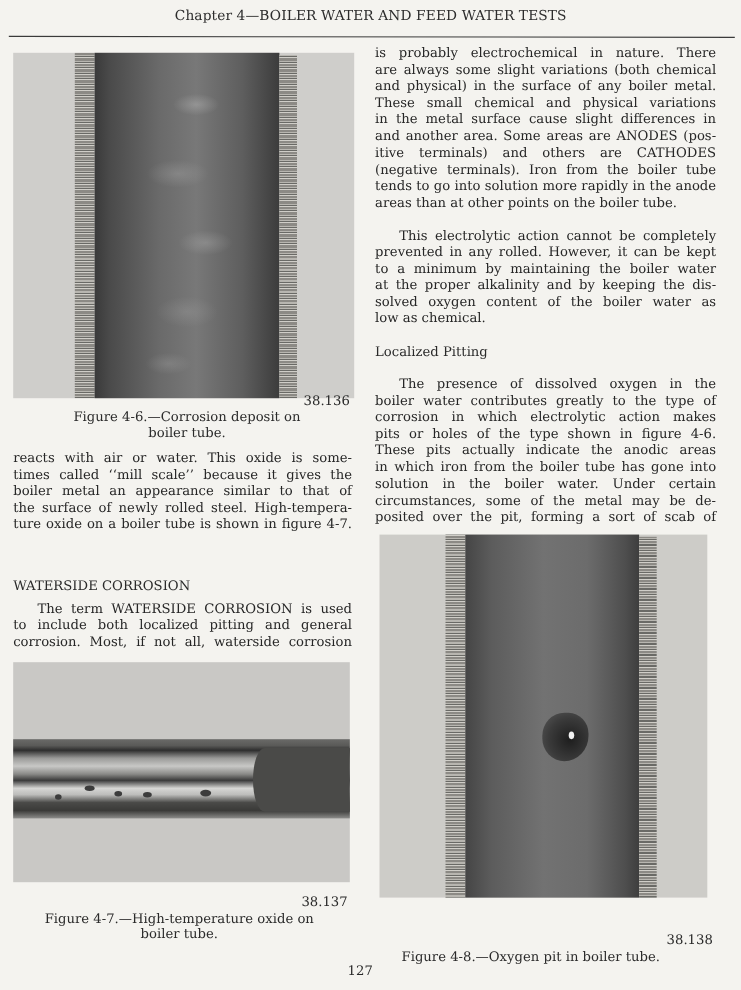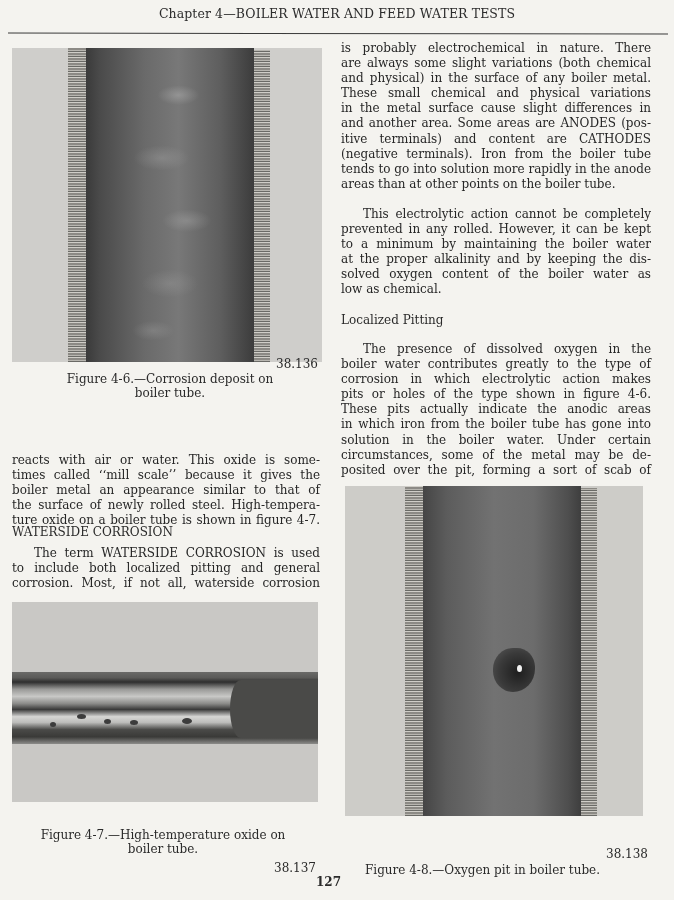--- a/index.html
+++ b/index.html
@@ -85,21 +85,21 @@
   <div class="wood" style="left:56px; top:0; width:18px; height:314px;"></div>
   <div class="tube-v" style="left:74px; top:0; width:168px; height:314px; background: linear-gradient(90deg,#3a3a3a 0%,#4a4a4a 8%,#6a6a6a 35%,#787878 55%,#5e5e5e 80%,#3c3c3c 100%);">
     <div class="mottle"></div>
   </div>
   <div class="wood" style="left:242px; top:2px; width:16px; height:312px;"></div>
 </div>
 <div class="abs figno" style="left:200px; top:357px; width:118px;">38.136</div>
 <div class="abs caption" style="left:10px; top:372px; width:320px;">Figure 4-6.—Corrosion deposit on</div>
 <div class="abs caption" style="left:10px; top:386px; width:320px;">boiler tube.</div>
 
-<div class="abs para" style="left:12px; top:409px; width:308px;margin-top:44px;">
+<div class="abs para" style="left:12px; top:409px; width:308px;">
   <span class="line">reacts with air or water. This oxide is some-</span>
   <span class="line">times called ‘‘mill scale’’ because it gives the</span>
   <span class="line">boiler metal an appearance similar to that of</span>
   <span class="line">the surface of newly rolled steel. High-tempera-</span>
   <span class="line">ture oxide on a boiler tube is shown in figure 4-7.</span>
 </div>
 
 <div class="abs heading" style="left:12px; top:525px;">WATERSIDE CORROSION</div>
 
 <div class="abs para" style="left:12px; top:546px; width:308px;">
@@ -110,32 +110,32 @@
 
 <div class="abs photo-bg" style="left:12px; top:602px; width:306px; height:200px; background:#c9c8c5;">
   <div class="tube-h" style="left:0; top:70px; width:306px; height:72px;"></div>
   <div class="tube-h-end" style="left:218px; top:78px; width:88px; height:58px;"></div>
   <div class="spot" style="left:65px; top:112px; width:9px; height:5px;"></div>
   <div class="spot" style="left:92px; top:117px; width:7px; height:5px;"></div>
   <div class="spot" style="left:118px; top:118px; width:8px; height:5px;"></div>
   <div class="spot" style="left:38px; top:120px; width:6px; height:5px;"></div>
   <div class="spot" style="left:170px; top:116px; width:10px; height:6px;"></div>
 </div>
-<div class="abs figno" style="left:200px; top:861px; width:116px;">38.137</div>
+<div class="abs figno" style="left:200px; top:813px; width:116px;">38.137</div>
 <div class="abs caption" style="left:8px; top:828px; width:310px;">Figure 4-7.—High-temperature oxide on</div>
 <div class="abs caption" style="left:8px; top:842px; width:310px;">boiler tube.</div>
 
 <div class="abs para" style="left:341px; top:41px; width:310px;">
   <span class="line">is probably electrochemical in nature. There</span>
   <span class="line">are always some slight variations (both chemical</span>
   <span class="line">and physical) in the surface of any boiler metal.</span>
   <span class="line">These small chemical and physical variations</span>
   <span class="line">in the metal surface cause slight differences in</span>
   <span class="line">and another area. Some areas are ANODES (pos-</span>
-  <span class="line">itive terminals) and content are CATHODES</span>
+  <span class="line">itive terminals) and others are CATHODES</span>
   <span class="line">(negative terminals). Iron from the boiler tube</span>
   <span class="line">tends to go into solution more rapidly in the anode</span>
   <span class="line last">areas than at other points on the boiler tube.</span>
 </div>
 
 <div class="abs para" style="left:341px; top:207px; width:310px;">
   <span class="line indent">This electrolytic action cannot be completely</span>
   <span class="line">prevented in any rolled. However, it can be kept</span>
   <span class="line">to a minimum by maintaining the boiler water</span>
   <span class="line">at the proper alkalinity and by keeping the dis-</span>
@@ -160,13 +160,13 @@
 <div class="abs photo-bg" style="left:345px; top:486px; width:298px; height:330px; background:#cdccc8;">
   <div class="wood" style="left:60px; top:0; width:18px; height:330px;"></div>
   <div class="tube-v" style="left:78px; top:0; width:158px; height:330px; background: linear-gradient(90deg,#454545 0%,#5c5c5c 15%,#727272 45%,#6c6c6c 70%,#4e4e4e 92%,#3e3e3e 100%);"></div>
   <div class="wood" style="left:236px; top:2px; width:16px; height:328px;"></div>
   <div class="pit" style="left:148px; top:162px; width:42px; height:44px;"></div>
   <div class="pit-dot" style="left:172px; top:179px;"></div>
 </div>
 <div class="abs figno" style="left:540px; top:831px; width:108px;margin-top:16px;">38.138</div>
 <div class="abs caption" style="left:345px; top:847px; width:300px; text-align:left; padding-left:20px; box-sizing:border-box;margin-top:16px;">Figure 4-8.—Oxygen pit in boiler tube.</div>
 
-<div class="abs pageno" style="left:316px; top:875px;font-weight:bold;">127</div>
+<div class="abs pageno" style="left:316px; top:875px;">127</div>
 
 </body></html>

